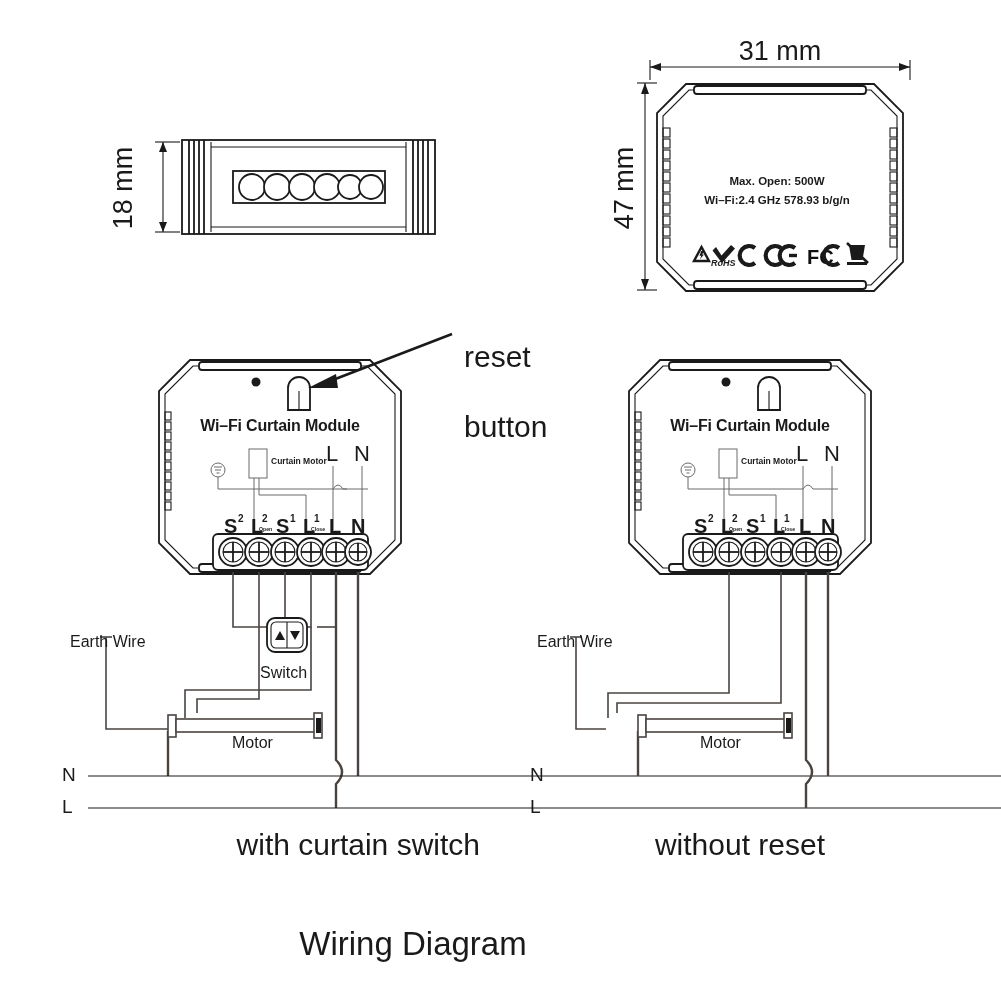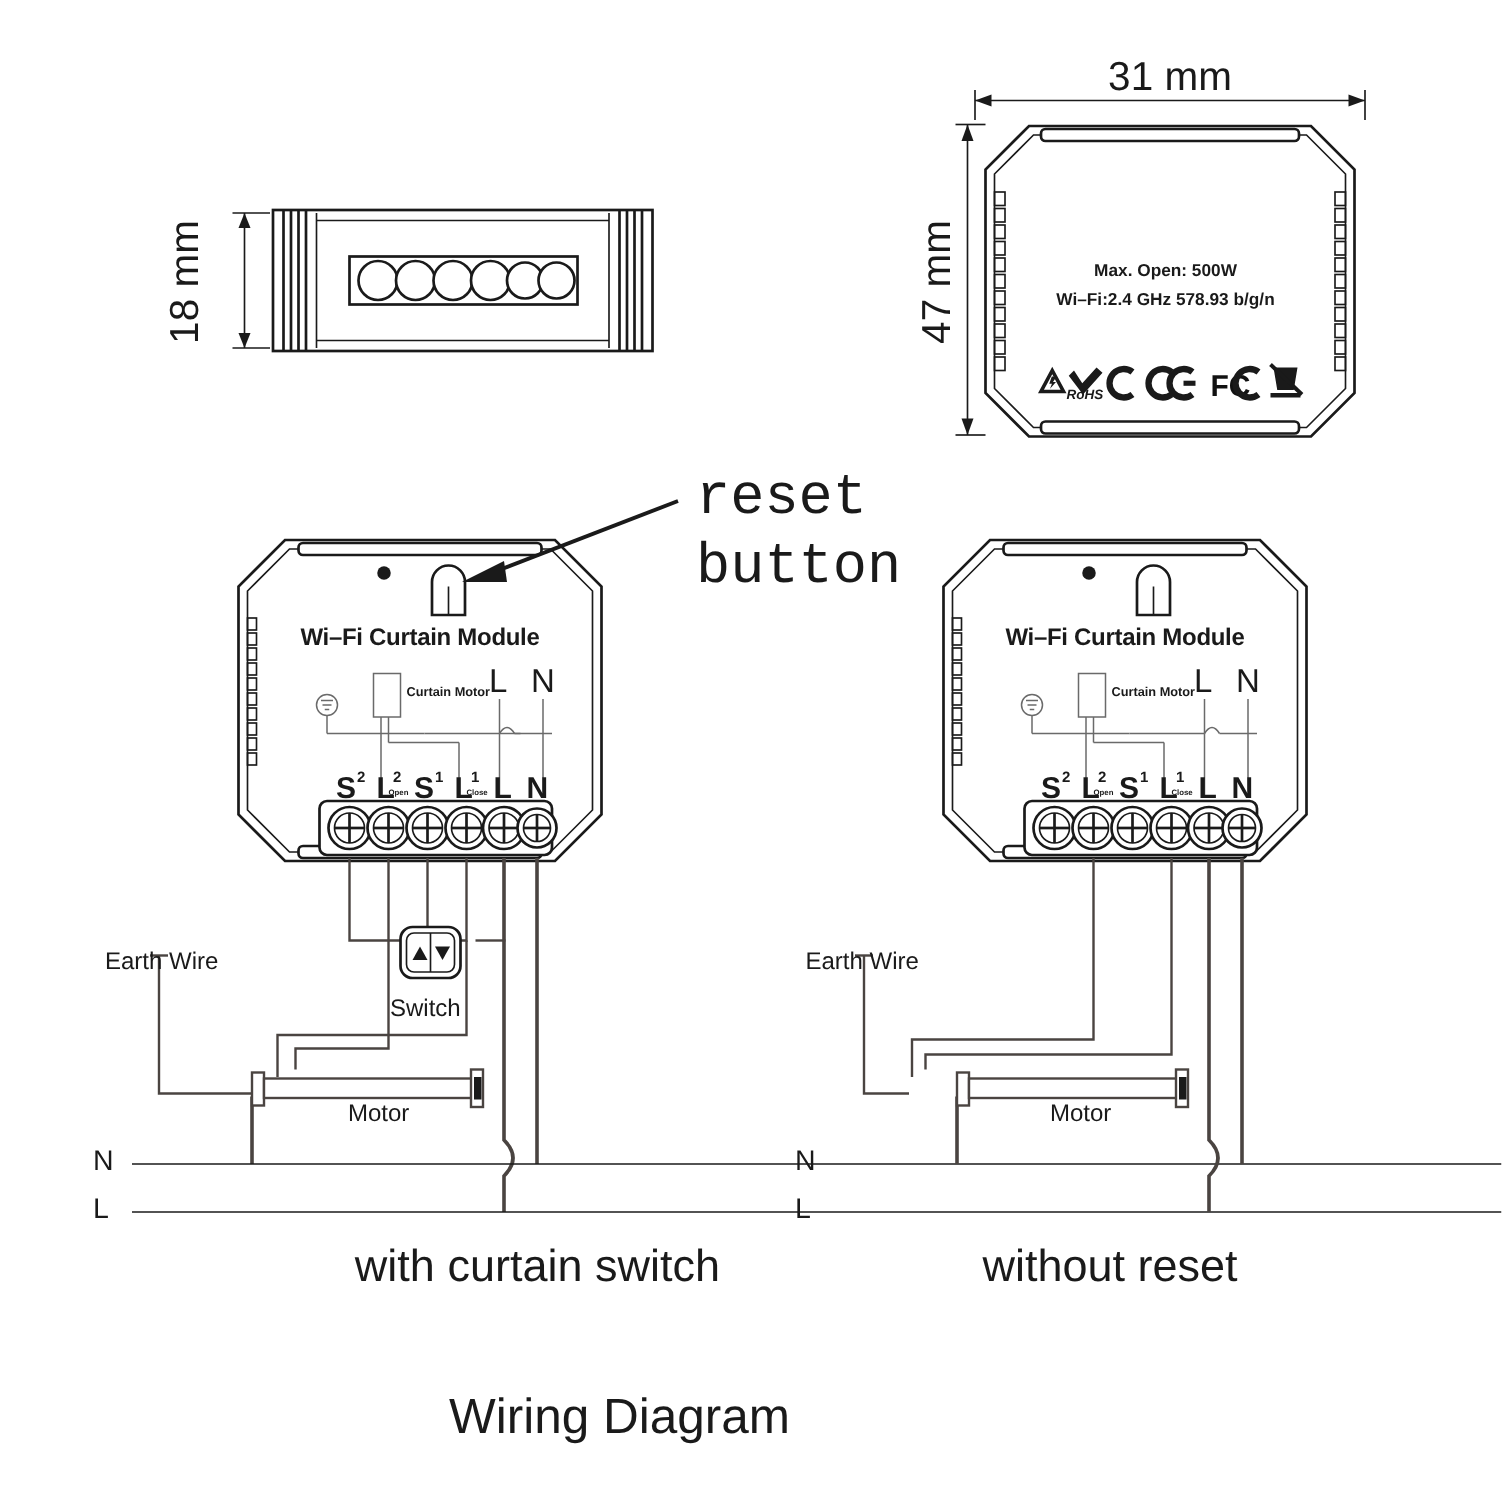--- a/index.html
+++ b/index.html
@@ -29,21 +29,21 @@
   .modtitle { font-family:"Liberation Sans", sans-serif; font-size:16px; font-weight:bold; letter-spacing:-0.2px; fill:#111; }
   .termlbl { font-family:"Liberation Sans", sans-serif; font-size:20px; font-weight:bold; fill:#111; }
   .termsup { font-family:"Liberation Sans", sans-serif; font-size:10px; font-weight:bold; fill:#111; }
   .termsub { font-family:"Liberation Sans", sans-serif; font-size:5.2px; font-weight:bold; fill:#111; }
   .schemlbl { font-family:"Liberation Sans", sans-serif; font-size:8.5px; font-weight:bold; fill:#222; }
   .lnlbl { font-family:"Liberation Sans", sans-serif; font-size:22px; fill:#111; }
   .fieldlbl { font-family:"Liberation Sans", sans-serif; font-size:16px; fill:#3b3b3b; }
   .railbl { font-family:"Liberation Sans", sans-serif; font-size:19px; fill:#222; }
   .caption { font-family:"Liberation Sans", sans-serif; font-size:30px; fill:#1a1a1a; }
   .bigtitle { font-family:"Liberation Sans", sans-serif; font-size:33px; fill:#1a1a1a; }
-  .annot { font-family:Liberation Mono, monospace; font-size:38px; fill:#111; }
+  .annot { font-family:Liberation Sans, sans-serif; font-size:30px; fill:#111;margin-top:24px; }
   .rohs { font-family:"Liberation Sans", sans-serif; font-size:9px; font-weight:bold; font-style:italic; fill:#111; }
   .fcc { font-family:"Liberation Sans", sans-serif; font-size:20px; font-weight:bold; fill:#111; }
 </style>
 </head>
 <body>
 
 <div id="stage">
 
   <svg class="layer">
 

